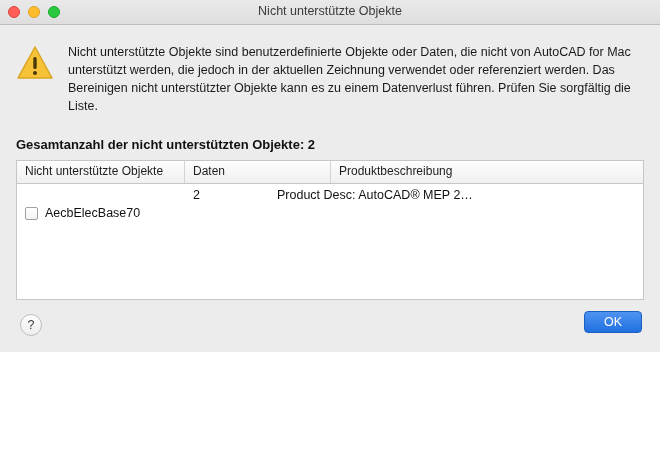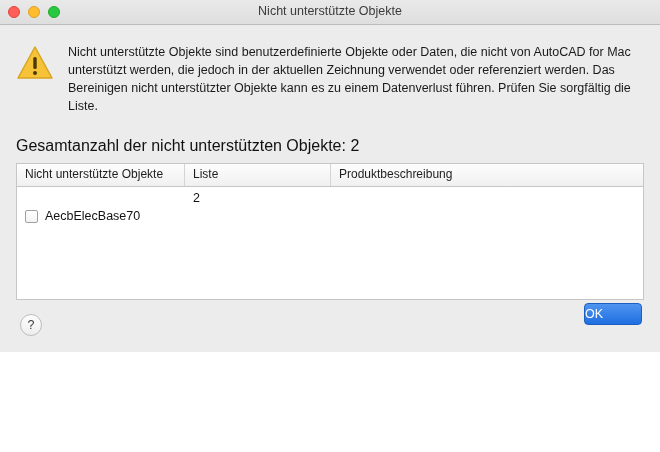--- a/index.html
+++ b/index.html
@@ -77,23 +77,24 @@
     height: 36px;
     margin-top: 2px;
   }
   .warn-text {
     font-size: 12.5px;
     line-height: 18px;
     color: #1a1a1a;
     max-width: 570px;
   }
   .total-line {
-    font-size: 16px;
+    font-size: 13px;
     color: #111;
     margin: 22px 0 8px 0;
+    font-weight: bold;
   }
   
   .table-wrap {
     background: #ffffff;
     border: 1px solid #c6c6c6;
     flex: 1 1 auto;
     margin-bottom: 0;
     display: flex;
     flex-direction: column;
     overflow: hidden;
@@ -172,30 +173,30 @@
     color: #3a3a3a;
     font-size: 12.5px;
     line-height: 20px;
     text-align: center;
     box-sizing: border-box;
     cursor: default;
   }
   .ok-btn {
     position: absolute;
     right: 18px;
-    top: 3px;
+    top: 11px;
     width: 58px;
     height: 22px;
     border-radius: 4px;
     background: linear-gradient(#4f94f0, #1f6fe0);
     border: 1px solid #1b5fc0;
     color: #ffffff;
     font-size: 12.5px;
     line-height: 20px;
-    text-align: left;
+    text-align: center;
     box-sizing: border-box;
     cursor: default;
   }
 </style>
 </head>
 <body>
 
 <div class="window">
 
   <div class="titlebar">
@@ -218,30 +219,31 @@
         </svg>
       </div>
       <div class="warn-text">Nicht unterstützte Objekte sind benutzerdefinierte Objekte oder Daten, die nicht von AutoCAD for Mac unterstützt werden, die jedoch in der aktuellen Zeichnung verwendet oder referenziert werden. Das Bereinigen nicht unterstützter Objekte kann es zu einem Datenverlust führen. Prüfen Sie sorgfältig die Liste.</div>
     </div>
 
     <div class="total-line">Gesamtanzahl der nicht unterstützten Objekte: 2</div>
 
     <div class="table-wrap">
       <div class="thead">
         <div class="th c1">Nicht unterstützte Objekte</div>
-        <div class="th c3">Liste</div>
+        <div class="th c3">Daten</div>
         <div class="th c4">Produktbeschreibung</div>
       </div>
       <div class="tbody">
         <div class="tr">
           <div class="td c1">
             <span class="checkbox"></span>
             <span>AecbElecBase70</span>
           </div>
           <div class="td c2">2</div>
+          <div class="td c4">Product Desc: AutoCAD® MEP 2…</div>
         </div>
       </div>
     </div>
 
   </div>
 
   <div class="footer">
     <div class="help-btn">?</div>
     <div class="ok-btn">OK</div>
   </div>

